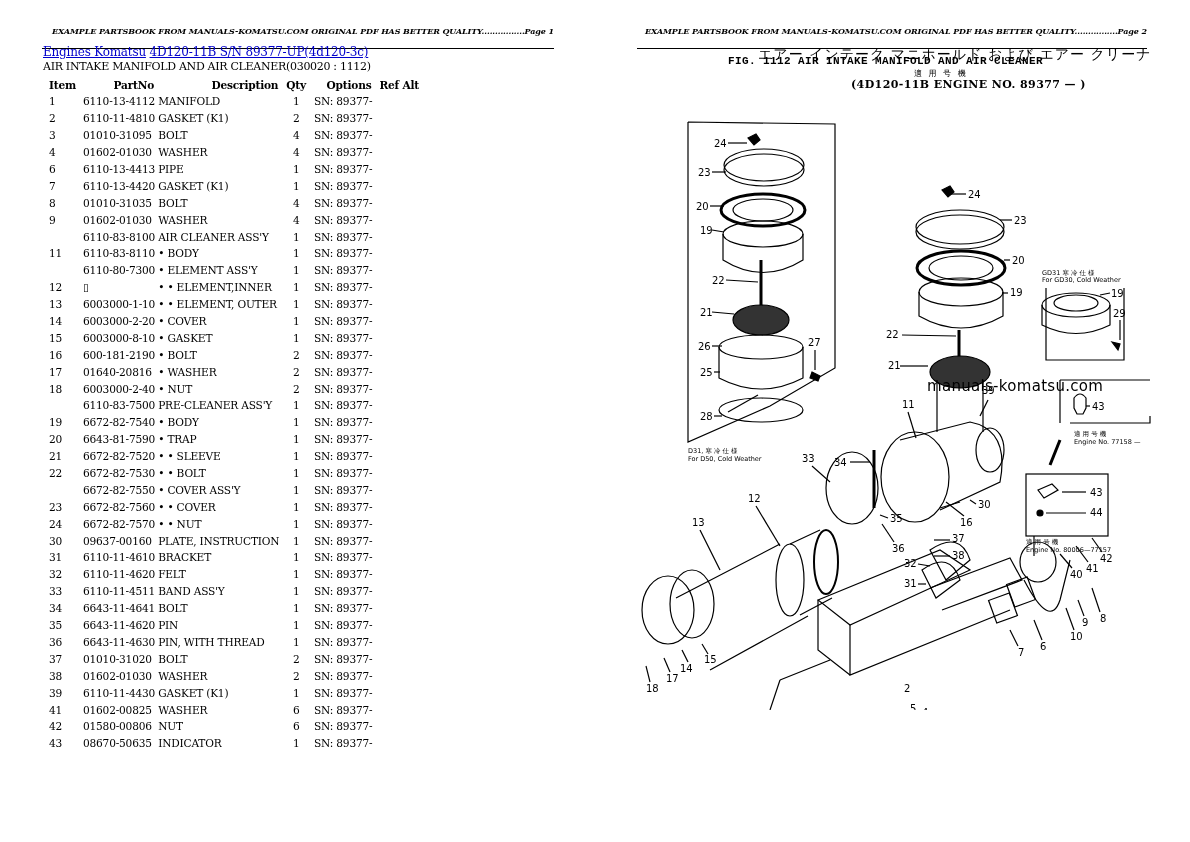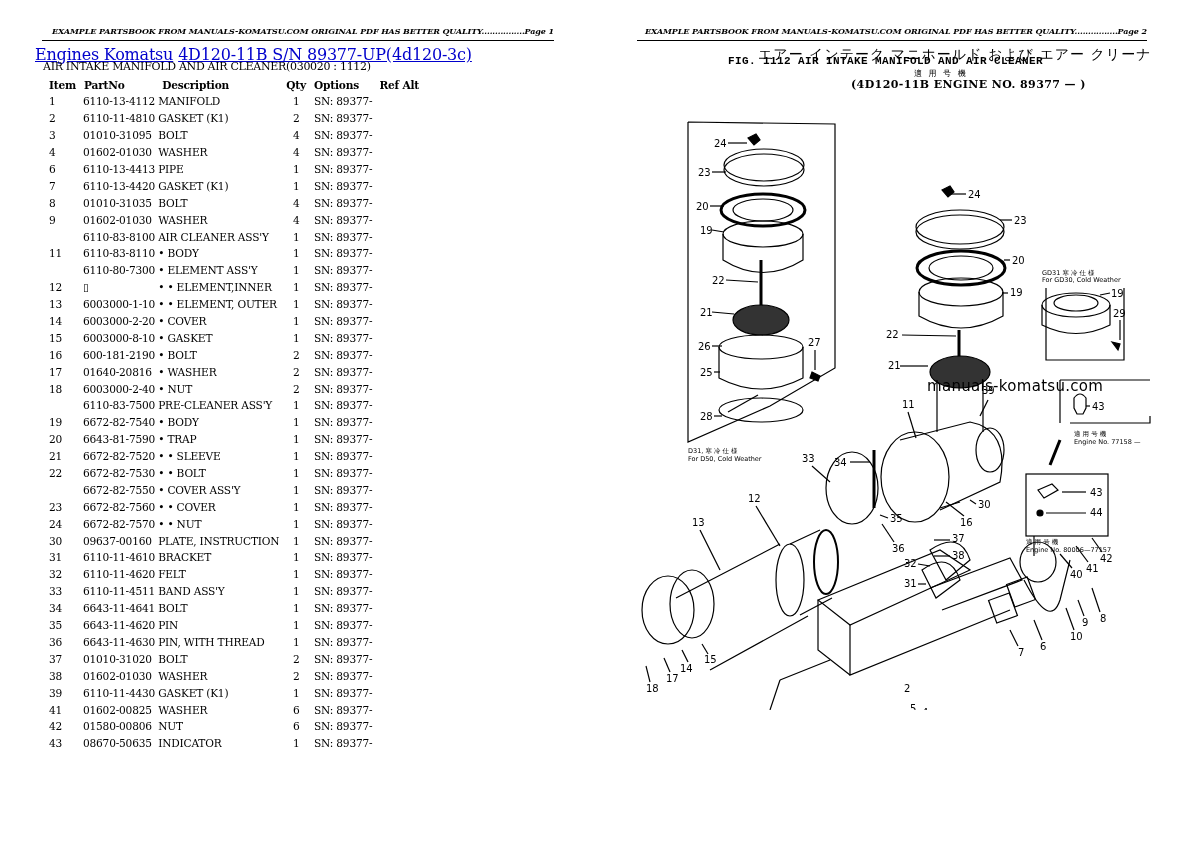--- a/index.html
+++ b/index.html
@@ -1,27 +1,27 @@
 <!DOCTYPE html>
 <html><head>
 <meta charset="utf-8">
 <style>
   html, body { margin: 0; padding: 0; background: #ffffff; }
   body { width: 1190px; height: 842px; position: relative; overflow: hidden;
          font-family: "DejaVu Serif", "Liberation Serif", serif; color: #000; }
   .page-header { position: absolute; top: 26px; height: 12px;
                  font-family: "DejaVu Serif", serif; font-size: 8px; font-style: italic; font-weight: bold;
-                 text-align: right; border-bottom: 1px solid #000; padding-bottom: 2px; white-space: nowrap; letter-spacing: -0.1px; }
+                 text-align: right; border-bottom: 1px solid #000; padding-bottom: 10px; white-space: nowrap; letter-spacing: -0.1px; }
   #hdr-left { left: 42px; width: 512px; }
   #hdr-right { left: 637px; width: 510px; }
-  .crumbs { position: absolute; left: 35px; top: 45px; font-size: 16px; white-space: nowrap; letter-spacing: -0.2px; }
+  .crumbs { position: absolute; left: 43px; top: 45px; font-size: 12px; white-space: nowrap; letter-spacing: -0.2px; }
   .crumbs a { color: #0000cc; text-decoration: underline; }
   .section-title { position: absolute; left: 43px; top: 60px; font-size: 11px; white-space: nowrap; letter-spacing: -0.3px; }
   table.parts { position: absolute; left: 45px; top: 76px; border-collapse: collapse; font-size: 10.6px; letter-spacing: -0.2px; }
-  table.parts th { font-weight: bold; text-align: left; padding: 0 4px; height: 17px; white-space: nowrap; }
+  table.parts th { font-weight: bold; text-align: right; padding: 0 4px; height: 17px; white-space: nowrap; }
   table.parts td { padding: 0 3px; height: 16.9px; white-space: nowrap; vertical-align: middle; }
   td.c-item { width: 24px; padding-left: 4px !important; }
   td.c-part { width: 68px; }
   td.c-desc { width: 113px; padding-left: 0 !important; }
   td.c-qty { width: 16px; text-align: center; }
   td.c-opt { width: 54px; padding-left: 4px !important; }
   td.c-ref { width: 40px; }
   .fig-jp { position: absolute; left: 758px; top: 46px; font-size: 14px; letter-spacing: 1px; }
   .fig-main { position: absolute; left: 728px; top: 55px; font-size: 11px; font-weight: bold; letter-spacing: 0.4px; white-space: nowrap; font-family: Liberation Mono, monospace; }
   .fig-jp2 { position: absolute; left: 914px; top: 68px; font-size: 8px; letter-spacing: 2px; }

